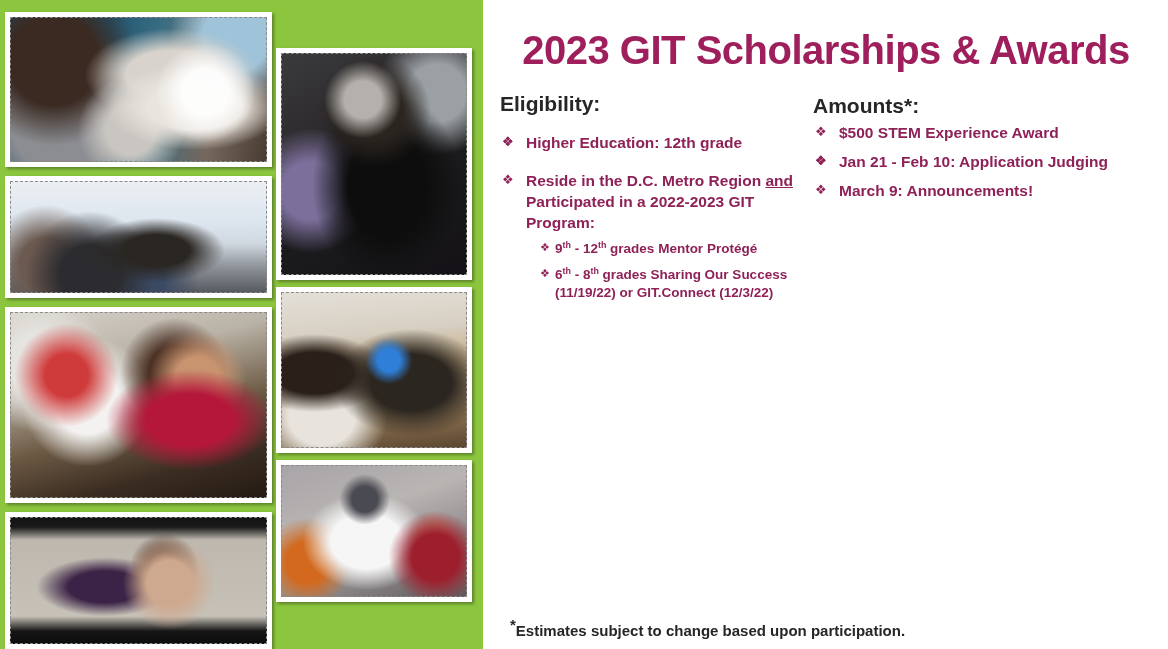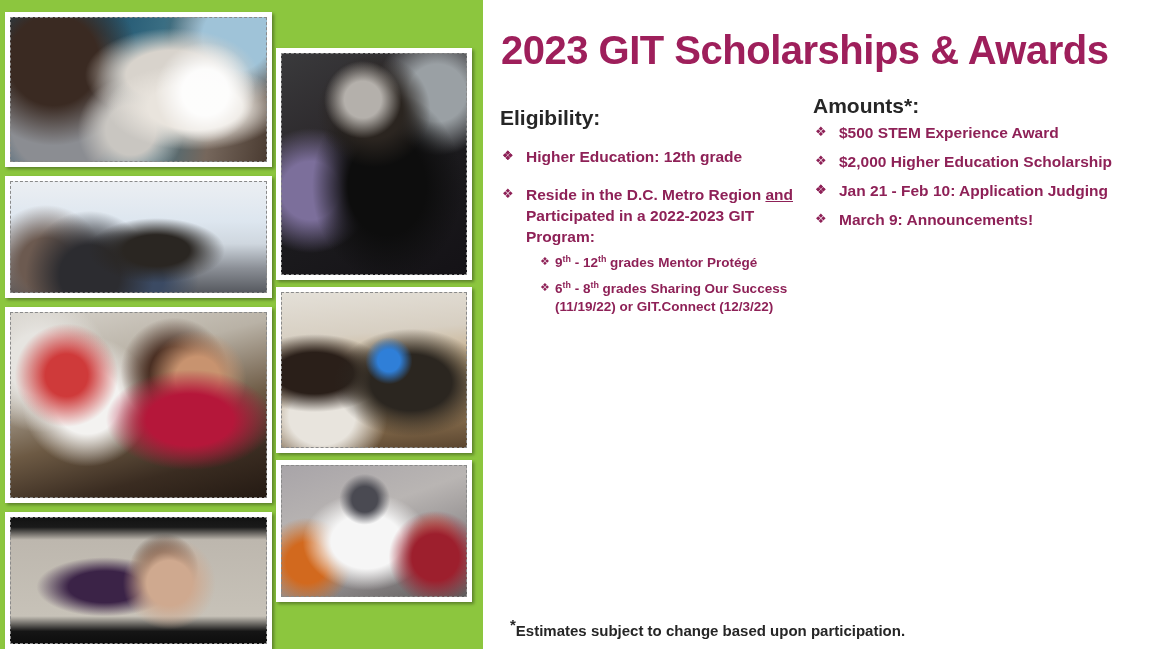--- a/index.html
+++ b/index.html
@@ -140,32 +140,33 @@
     width: 685px;
     height: 649px;
     background: #ffffff;
   }
 
   .slide-title {
     position: absolute;
     left: 18px;
     top: 28px;
     width: 650px;
+    text-align: center;
     font-size: 40px;
     font-weight: bold;
     font-style: normal;
     letter-spacing: -0.5px;
     color: #9E1F5B;
     white-space: nowrap;
   }
 
   .col-left {
     position: absolute;
     left: 17px;
-    top: 106px;
+    top: 92px;
     width: 315px;
   }
   .col-right {
     position: absolute;
     left: 330px;
     top: 94px;
     width: 345px;
   }
 
   .section-heading {
@@ -330,21 +331,20 @@
 
       <div class="section-heading">Amounts*:</div>
 
       <ul class="bullets">
         <li>
           <span class="bul">❖</span>
           <span>$500 STEM Experience Award</span>
         </li>
         <li>
           <span class="bul">❖</span>
-          <span>$2,000 Higher Education Scholarship</span>
         </li>
       </ul>
 
 
       <ul class="bullets">
         <li>
           <span class="bul">❖</span>
         </li>
         <li>
           <span class="bul">❖</span>

